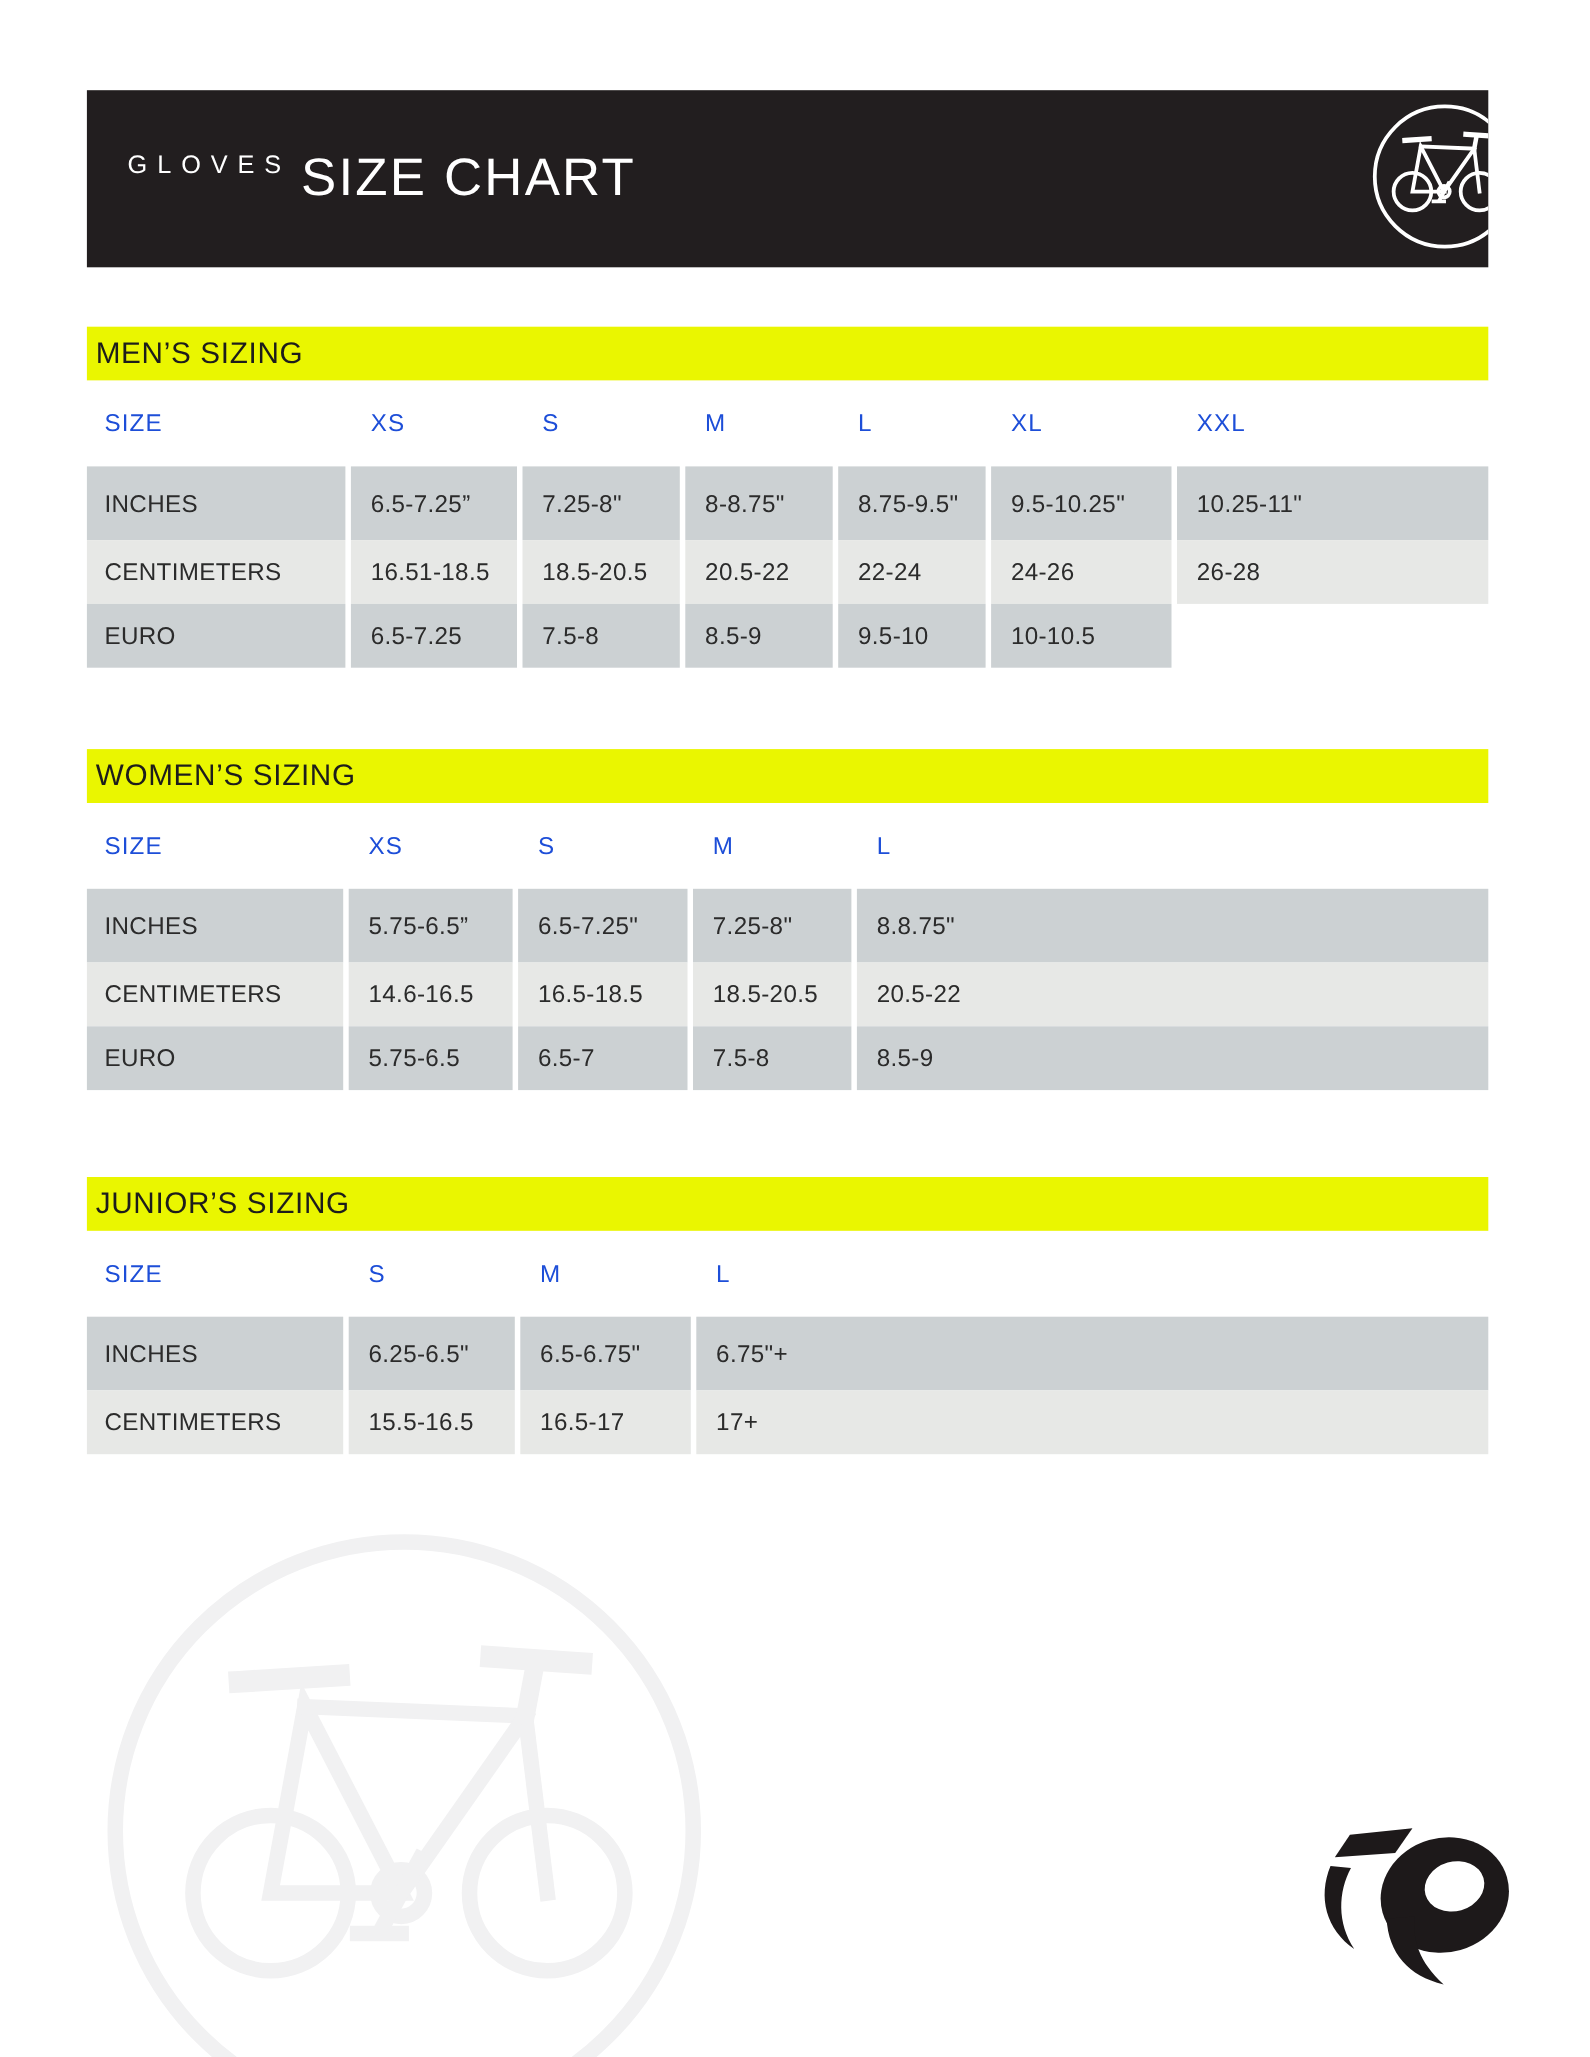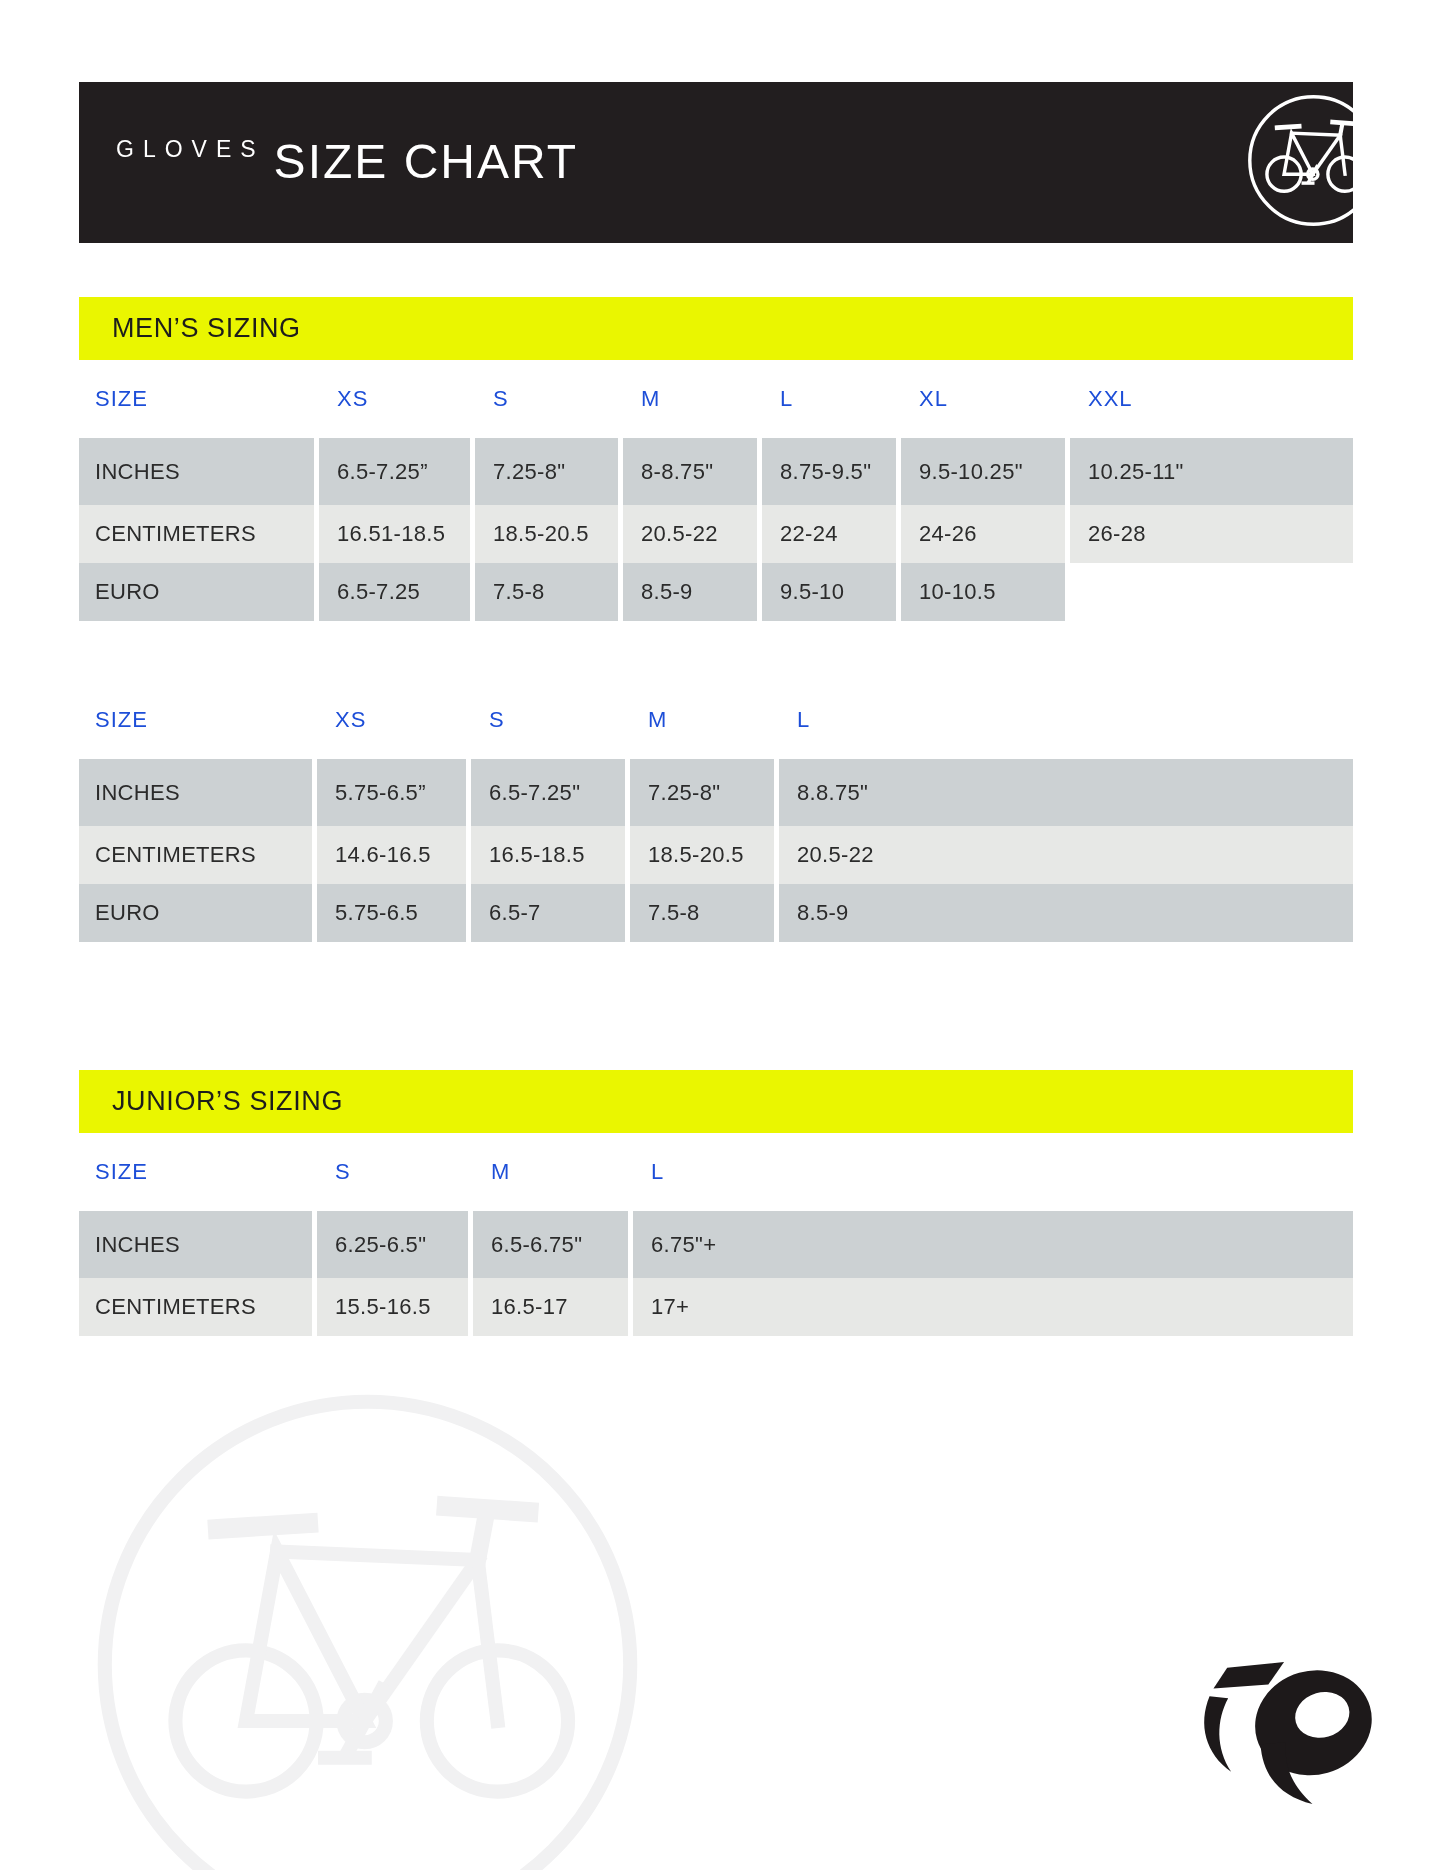--- a/index.html
+++ b/index.html
@@ -27,22 +27,22 @@
     position:absolute;left:37px;top:50%;transform:translateY(-52%);
     display:flex;gap:9px;color:#fff;
   }
   .kicker{font-size:23px;letter-spacing:9px;font-weight:400;line-height:1;}
   .title{font-size:48px;letter-spacing:2px;font-weight:500;line-height:1;}
   .header-icon{position:absolute;left:1166px;top:10px;width:137px;height:137px;color:#fff;}
   .header-icon svg{width:100%;height:100%;display:block;}
   
   .sizing-section{position:absolute;left:79px;width:1274px;}
   .section-bar{
-    height:63px;background:var(--accent-yellow);display:flex;align-items:center;
-    padding-left:33px;
+    height:49px;background:var(--accent-yellow);display:flex;align-items:center;
+    padding-left:8px;
   }
   .section-bar span{
     font-size:27px;font-weight:500;letter-spacing:0.6px;color:#1d1d1b;
   }
   .size-row{height:78px;align-items:center;background:#fff;}
   .size-row .cell{font-size:22px;font-weight:500;letter-spacing:1px;color:#1d4ed8;}
   .grid{display:grid;column-gap:5px;}
   .cols-men{grid-template-columns:235px 151px 143px 134px 134px 164px 1fr;}
   .cols-women{grid-template-columns:233px 149px 154px 144px 1fr;}
   .cols-junior{grid-template-columns:233px 151px 155px 1fr;}
@@ -134,20 +134,23 @@
           <div class="cell value">6.5-7.25</div>
           <div class="cell value">7.5-8</div>
           <div class="cell value">8.5-9</div>
           <div class="cell value">9.5-10</div>
           <div class="cell value">10-10.5</div>
         </div>
       </div>
   </section>
 
   <section class="sizing-section" style="top:681px">
+    <div class="section-bar">
+      <span>WOMEN’S SIZING</span>
+    </div>
     <div class="size-row grid cols-women">
       <div class="cell label">SIZE</div>
     <div class="cell">XS</div>
         <div class="cell">S</div>
         <div class="cell">M</div>
         <div class="cell">L</div>
       </div>
     <div class="t-body">
         <div class="t-row grid cols-women medium">
           <div class="cell label">INCHES</div>

